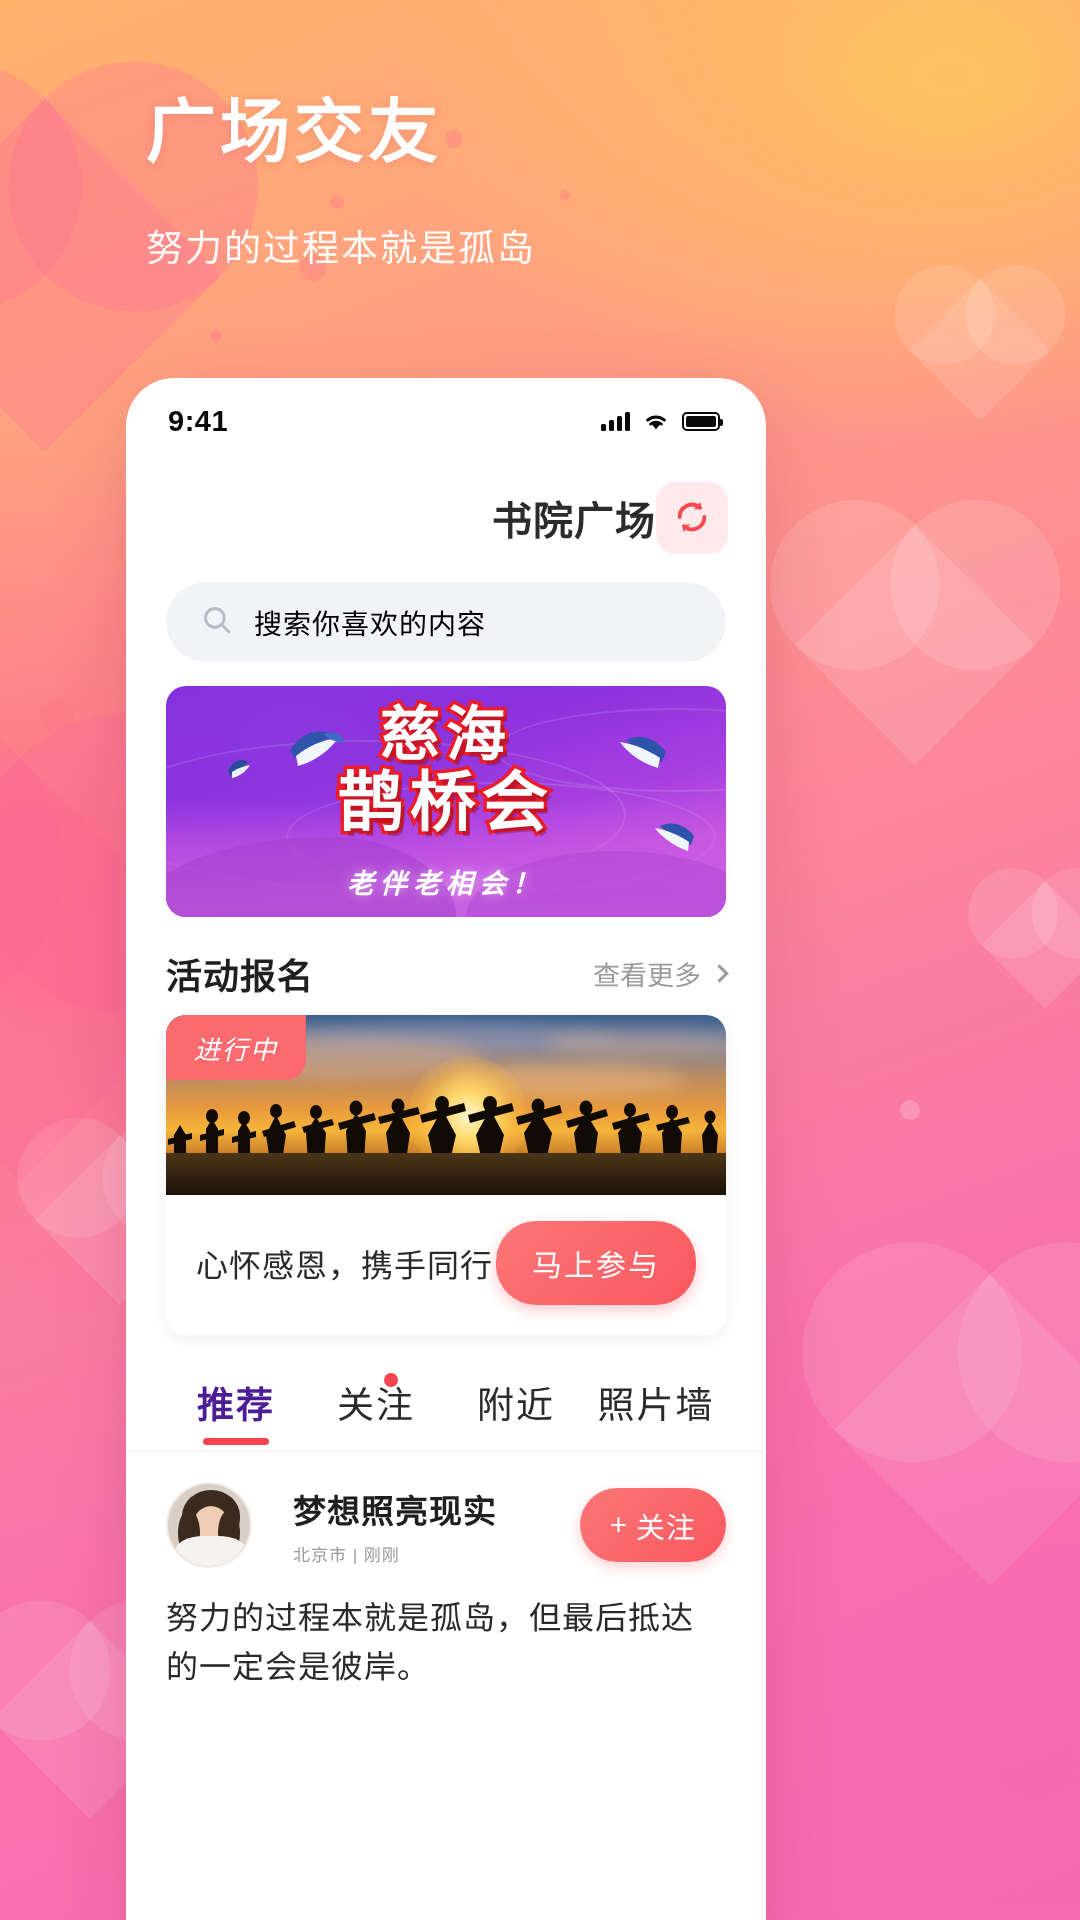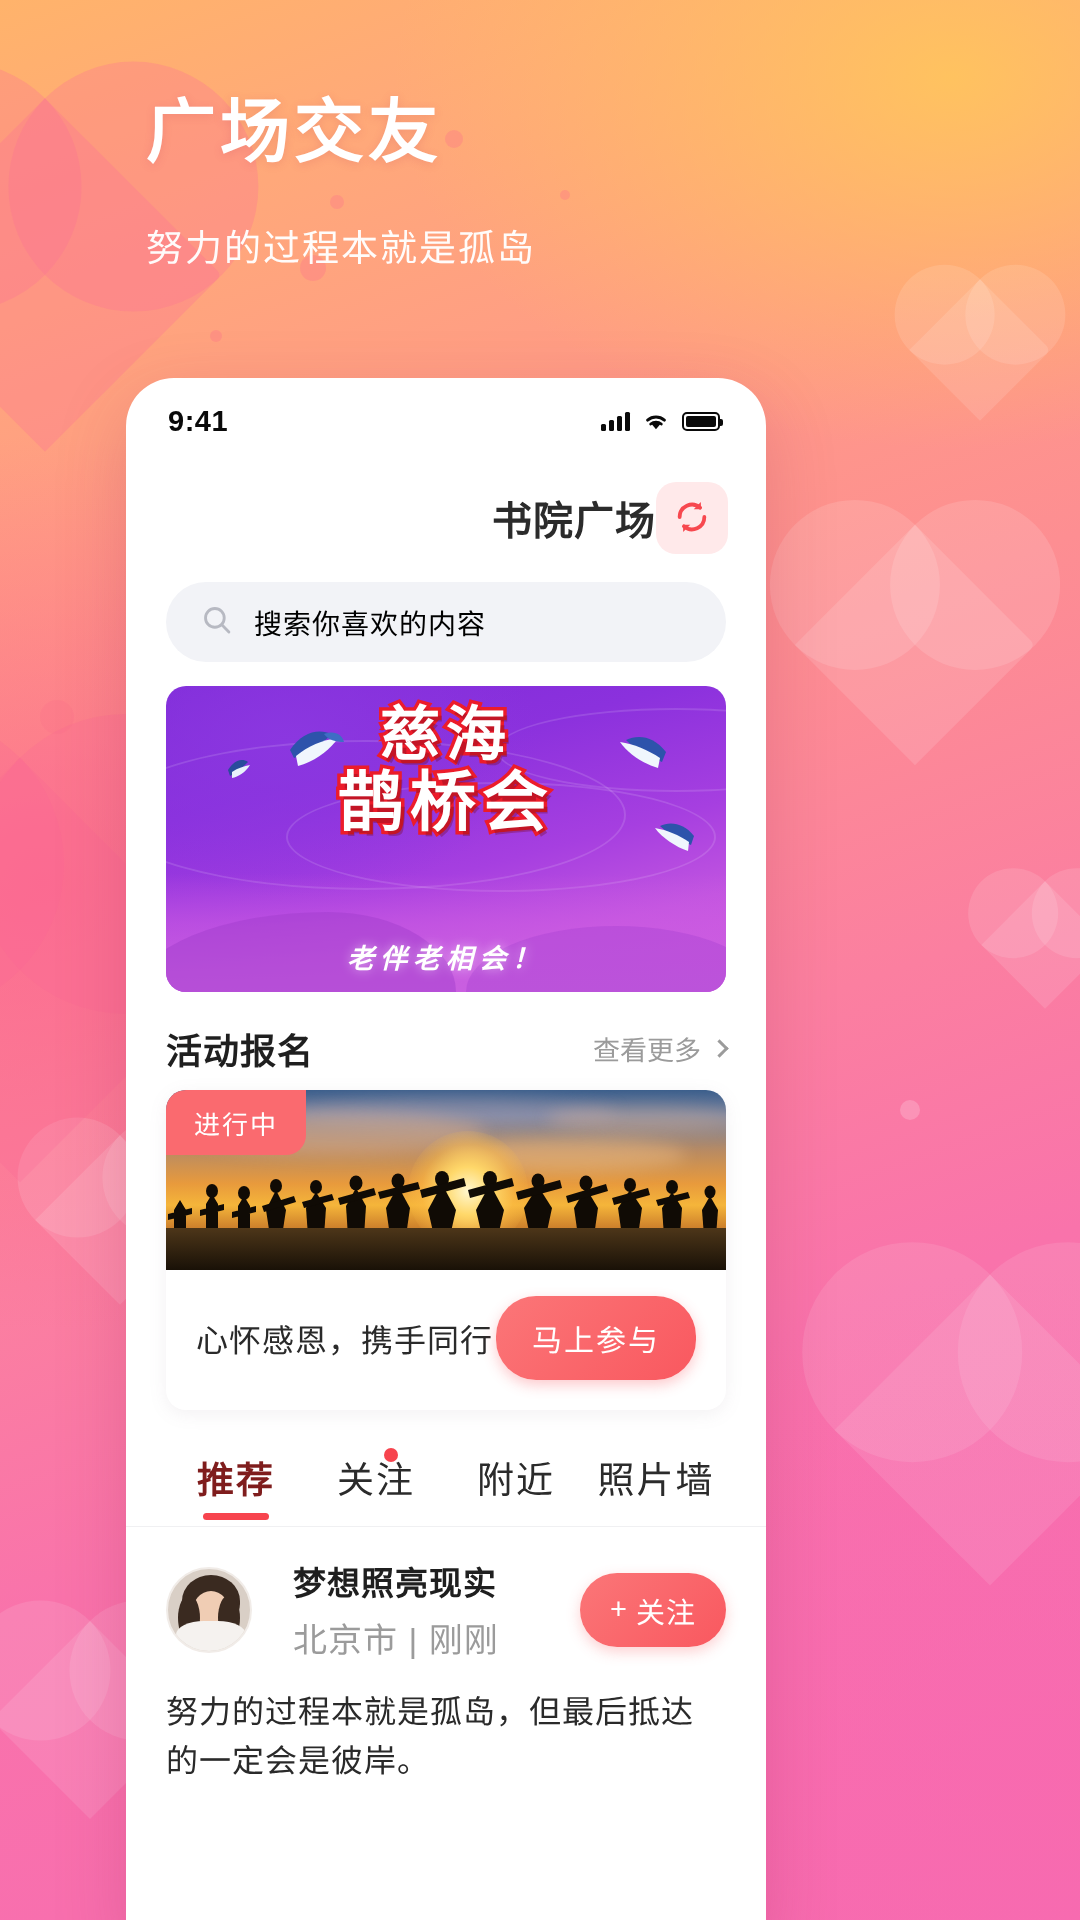--- a/index.html
+++ b/index.html
@@ -123,21 +123,21 @@
   .search-wrap { padding:22px 40px 0 40px; }
   .search-box {
     height:80px; background:#f2f3f7; border-radius:40px;
     display:flex; align-items:center; gap:20px; padding:0 34px;
   }
   .search-ph { font-size:28px; color:#000000; letter-spacing:1px; }
 
   
   .banner-wrap { padding:24px 40px 0 40px; }
   .banner {
-    position:relative; height:306px; border-radius:20px; overflow:hidden;
+    position:relative; height:231px; border-radius:20px; overflow:hidden;
     background:
       radial-gradient(ellipse 420px 260px at 22% 18%, #8b37e0 0%, rgba(139,55,224,0) 60%),
       linear-gradient(165deg, #7e2bd8 0%, #8b31dd 30%, #a63fe0 58%, #c154e0 78%, #cf5ddf 100%);
   }
   .banner .wave {
     position:absolute; border-radius:50%;
     border:2px solid rgba(255,255,255,.13);
   }
   .w1 { width:520px; height:150px; left:-60px; top:54px; }
   .w2 { width:430px; height:110px; left:120px; top:96px; border-color:rgba(255,255,255,.10); }
@@ -215,21 +215,21 @@
   .c2 { width:240px; height:34px; left:280px; top:48px; background:rgba(250,200,140,.40); }
   .c3 { width:330px; height:30px; left:120px; top:8px;  background:rgba(190,170,180,.35); }
   .c4 { width:200px; height:26px; left:380px; top:16px; background:rgba(240,190,150,.35); }
   .ground {
     position:absolute; left:0; right:0; bottom:0; height:42px;
     background:linear-gradient(180deg,#4d3619,#191107);
   }
   .badge-live {
     position:absolute; left:0; top:0;
     background:#fa6a6f; color:#fff; font-size:26px; font-weight:500;
-    padding:14px 28px; border-radius:0 0 20px 0; letter-spacing:2px;
+    padding:14px 28px; border-radius:0 0 20px 0; letter-spacing:2px;font-style:italic;
   }
   .act-foot {
     display:flex; align-items:center; justify-content:space-between;
     padding:26px 30px 30px 30px;
   }
   .act-title { font-size:32px; color:#2a2a2a; letter-spacing:1px; }
   .join-btn {
     background:linear-gradient(135deg,#fb7678,#f9585f);
     color:#fff; font-size:30px; font-weight:500; letter-spacing:2px;
     border:none; border-radius:40px; padding:20px 36px; cursor:pointer;
@@ -238,21 +238,21 @@
 
   
   .tabs {
     display:flex; align-items:flex-end; gap:0; padding:40px 40px 0 40px;
     border-bottom:1px solid #f0f0f2;
   }
   .tab {
     position:relative; flex:1; text-align:center; padding-bottom:22px; cursor:pointer;
   }
   .tab .tab-label { font-size:37px; color:#2b2b2b; letter-spacing:2px; }
-  .tab.active .tab-label { color:#7f1d1d; font-weight:700; }
+  .tab.active .tab-label { color:#4c1d95; font-weight:700; }
   .tab.active .tab-ind {
     position:absolute; left:50%; transform:translateX(-50%); bottom:6px;
     width:66px; height:7px; border-radius:4px; background:#f7444e;
   }
   .tab .tab-dot {
     position:absolute; width:14px; height:14px; border-radius:50%; background:#f7444e;
     top:-2px; right:48px;
   }
 
   
@@ -262,21 +262,21 @@
     width:86px; height:86px; border-radius:50%; overflow:hidden; flex:0 0 86px;
     position:relative; background:#d9cfc6; border:2px solid #f1ece8;
   }
   .av-hair { position:absolute; left:14px; top:6px; width:58px; height:52px; border-radius:50% 50% 44% 44%; background:#3a2a20; }
   .av-face { position:absolute; left:24px; top:22px; width:38px; height:44px; border-radius:50%; background:#f0cdb4; }
   .av-hair2 { position:absolute; left:10px; top:26px; width:22px; height:46px; border-radius:50%; background:#3a2a20; }
   .av-hair3 { position:absolute; right:10px; top:26px; width:22px; height:46px; border-radius:50%; background:#3a2a20; }
   .av-body { position:absolute; left:8px; bottom:-4px; width:70px; height:34px; border-radius:40% 40% 0 0; background:#f5f2ef; }
   .post-meta { flex:1; min-width:0; }
   .post-name { font-size:33px; font-weight:700; color:#1f1f1f; letter-spacing:1px; }
-  .post-sub { font-size:34px; color:#9b9b9b; margin-top:8px; letter-spacing:1px; }
+  .post-sub { font-size:17px; color:#9b9b9b; margin-top:8px; letter-spacing:1px; }
   .follow-btn {
     background:linear-gradient(135deg,#fb7678,#f9585f);
     color:#fff; font-size:29px; letter-spacing:1px;
     border:none; border-radius:40px; padding:16px 30px; cursor:pointer; white-space:nowrap;
     box-shadow:0 5px 14px rgba(249,88,95,.28);
     display:flex; align-items:center; gap:8px;
   }
   .post-body {
     margin-top:26px; font-size:32px; line-height:1.52; color:#2a2a2a; letter-spacing:1px;
   }

